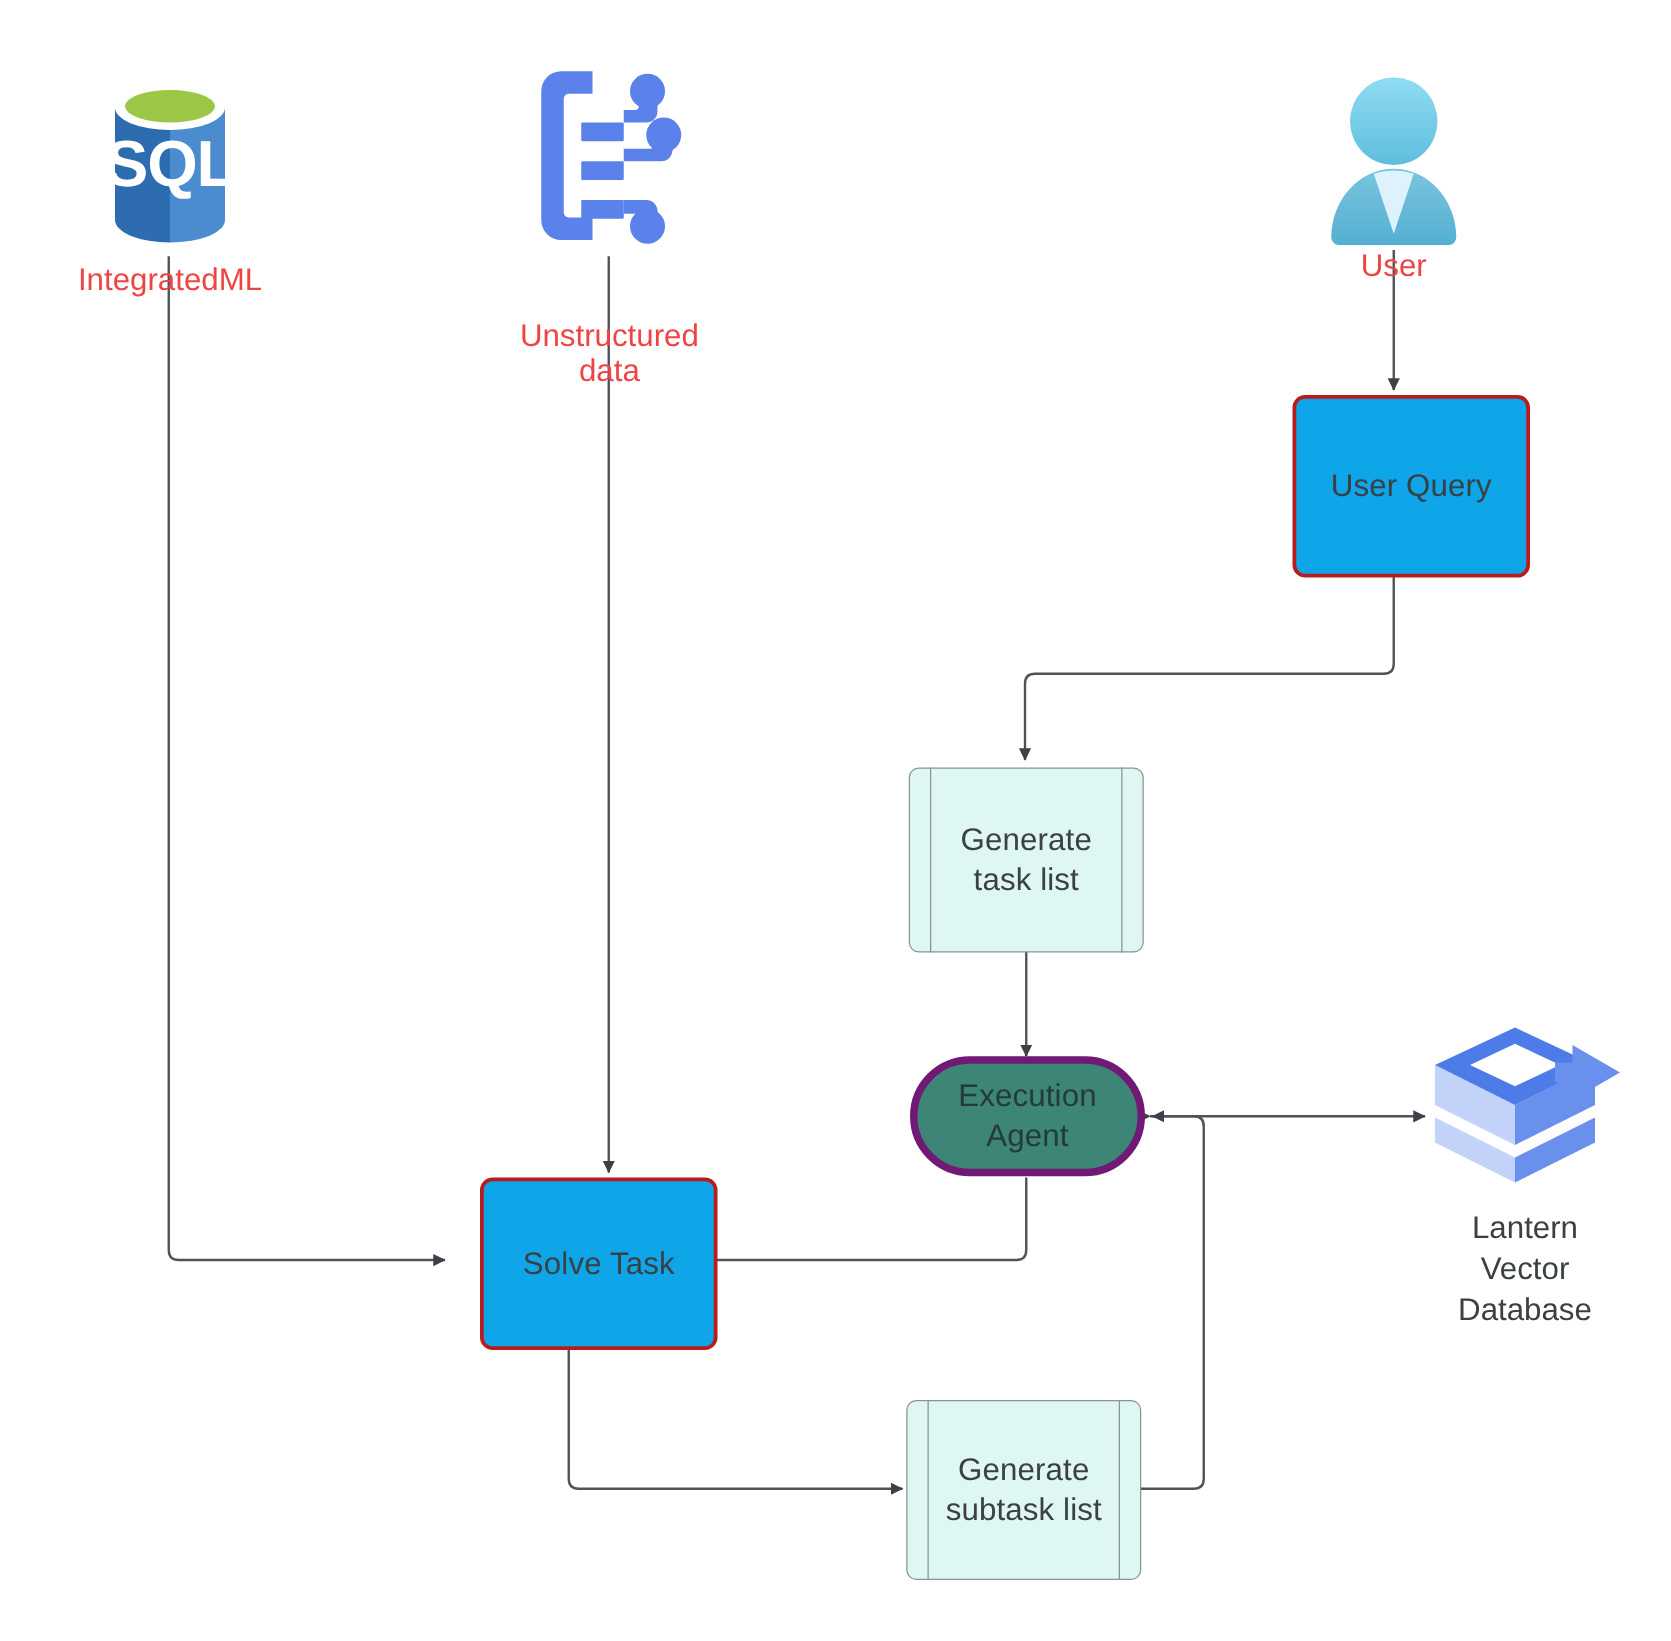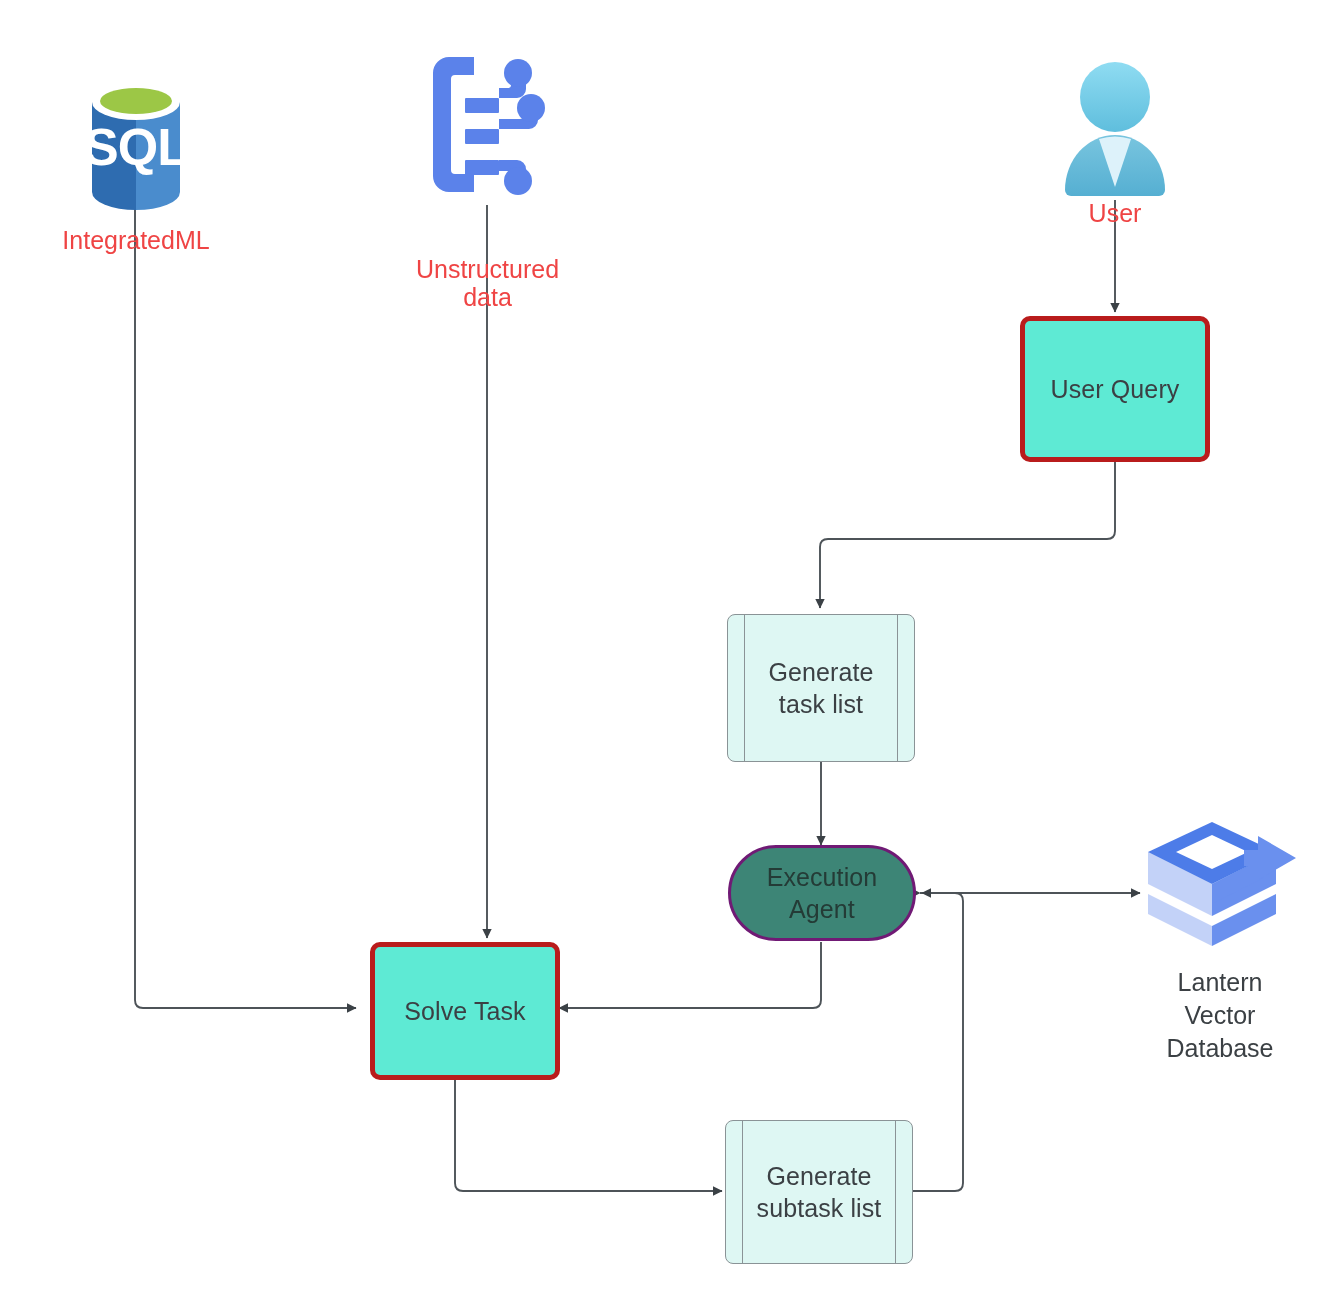--- a/index.html
+++ b/index.html
@@ -31,44 +31,45 @@
     align-items: center;
     justify-content: center;
     text-align: center;
     color: #3b4044;
     font-size: 25px;
     line-height: 32px;
     letter-spacing: .1px;
   }
   
   .proc {
-    background: #5eead4;
-    border: 5px solid #b91c1c;
+    background: #0ea5e9;
+    border: 3px solid #b91c1c;
     border-radius: 10px;
+    margin-left: 14px;
   }
   
   .predef {
     background: #def7f3;
     border: 1px solid #8a9396;
     border-radius: 8px;
   }
   .predef .bar {
     position: absolute;
     top: -1px;
     bottom: -1px;
     width: 0;
     border-left: 1px solid #8a9396;
   }
   .predef .bar.l { left: 16px; }
   .predef .bar.r { right: 16px; }
   .predef .txt, .proc .txt { position: relative; z-index: 2; padding: 0 20px;}
   
   .pill {
     background: #3d8576;
-    border: 3px solid #701a75;
+    border: 6px solid #701a75;
     border-radius: 62px;
     color: #243b36;
   }
   
   .iconnode {
     position: absolute;
     display: flex;
     flex-direction: column;
     align-items: center;
   }
@@ -117,21 +118,21 @@
       <path d="M135,205 L135,1000 Q135,1008 143,1008 L356,1008" marker-end="url(#ah)"></path>
 
       <path d="M487,205 L487,938" marker-end="url(#ah)"></path>
 
       <path d="M455,1079 L455,1183 Q455,1191 463,1191 L722,1191" marker-end="url(#ah)"></path>
 
       <path d="M912,1191 L955,1191 Q963,1191 963,1183 L963,901 Q963,893 955,893 L922,893" marker-end="url(#ah)"></path>
     </g>
   </svg>
 
-  <div class="iconnode" style="left:78px; top:72px; width:116px;">
+  <div class="iconnode" style="left:78px; top:56px; width:116px;">
     <div>
       <svg width="116" height="150" viewBox="0 0 116 150">
         <defs>
           <linearGradient id="sqlBody" x1="0" y1="0" x2="1" y2="0">
             <stop offset="0%" stop-color="#2e6cb0"></stop>
             <stop offset="50%" stop-color="#2e6cb0"></stop>
             <stop offset="50%" stop-color="#4a8ccd"></stop>
             <stop offset="100%" stop-color="#4a8ccd"></stop>
           </linearGradient>
         </defs>

